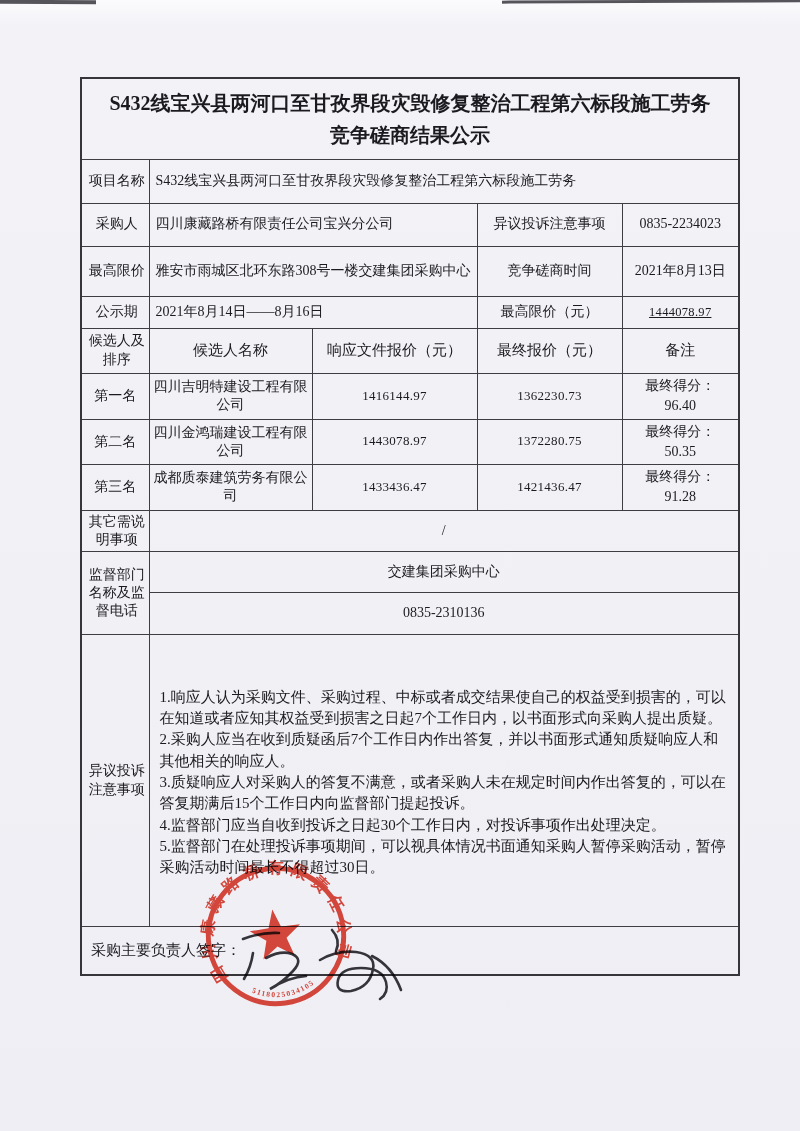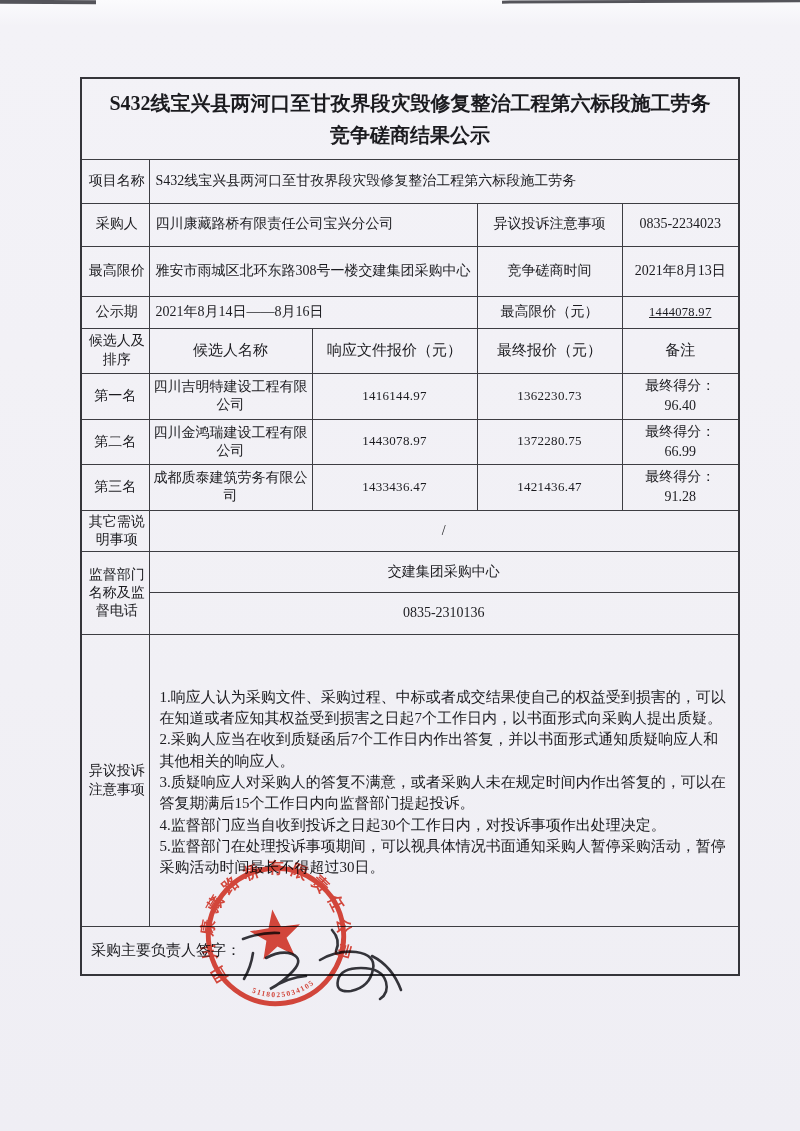--- a/index.html
+++ b/index.html
@@ -114,21 +114,21 @@
     </td>
   </tr>
 
   <tr class="r7">
     <td class="c">第二名</td>
     <td class="c">四川金鸿瑞建设工程有限公司</td>
     <td class="num">1443078.97</td>
     <td class="num">1372280.75</td>
     <td class="note-cell">
       <div>最终得分：</div>
-      <div>66.99</div>
+      <div>50.35</div>
     </td>
   </tr>
 
   <tr class="r8">
     <td class="c">第三名</td>
     <td class="c">成都质泰建筑劳务有限公司</td>
     <td class="num">1433436.47</td>
     <td class="num">1421436.47</td>
     <td class="note-cell">
       <div>最终得分：</div>

